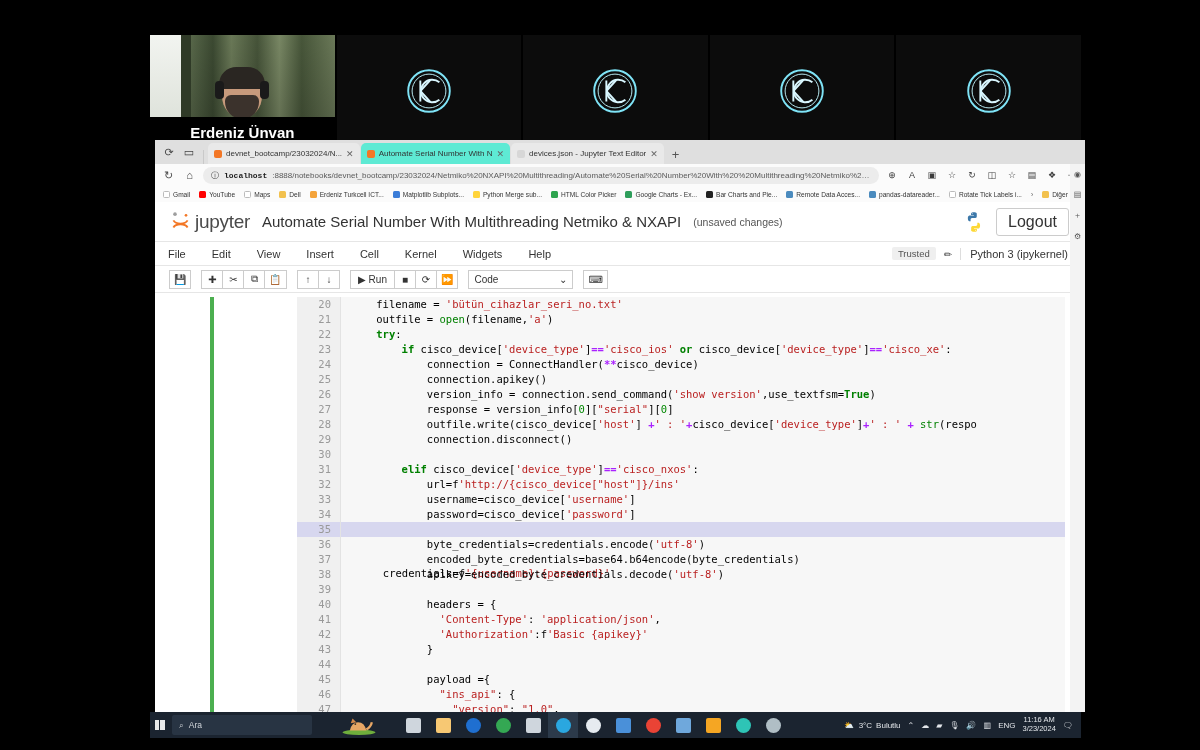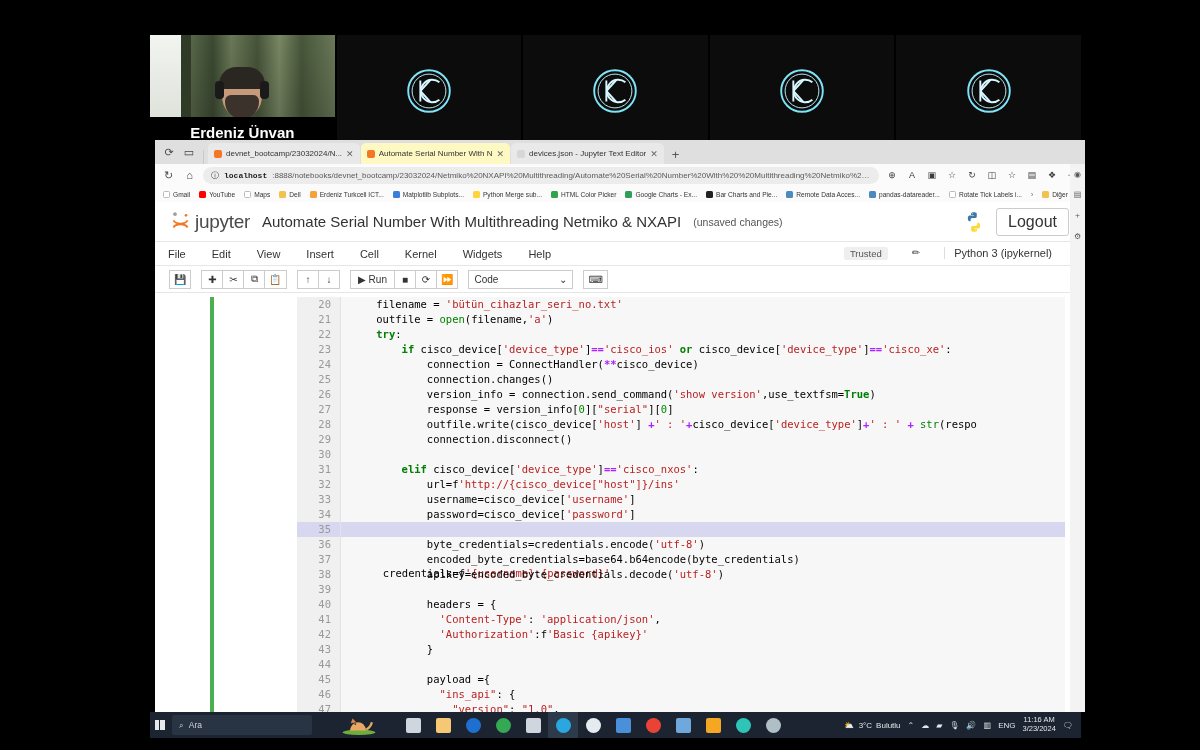--- a/index.html
+++ b/index.html
@@ -87,21 +87,21 @@
   .tb-icon {
     width: 20px; height: 20px; display:flex; align-items:center; justify-content:center;
     color: #444; font-size: 11px; margin-bottom: 2px;
   }
   .tab {
     height: 21px; display: flex; align-items: center; gap: 4px;
     padding: 0 6px; font-size: 8px; color: #333;
     background: #e9e9e9; border-radius: 5px 5px 0 0; max-width: 158px;
     margin-right: 1px;
   }
-  .tab.active { background: #fef9c3; }
+  .tab.active { background: #5eead4; }
   .tab .fav { width: 8px; height: 8px; border-radius: 2px; flex: 0 0 8px; }
   .tab .ttl { white-space: nowrap; overflow: hidden; text-overflow: ellipsis; }
   .tab .x { font-size: 9px; color: #666; flex: 0 0 auto; }
   .newtab { font-size: 13px; color: #555; padding: 0 7px; margin-bottom: 2px; }
 
   .urlbar {
     height: 22px; background: #fbfbfb;
     display: flex; align-items: center; gap: 6px; padding: 0 6px;
   }
   .nav-ico { width: 15px; height: 15px; color:#4a4a4a; display:flex; align-items:center; justify-content:center; font-size:11px; }
@@ -138,21 +138,21 @@
   .logout-btn {
     border: 1px solid #ccc; background: #fff; border-radius: 3px;
     font-size: 16px; color: #333; padding: 4px 11px; font-family: inherit;
   }
 
   .menubar {
     height: 24px; display: flex; align-items: center; gap: 0;
     border-bottom: 1px solid #e6e6e6; padding: 0 0; position: relative;
   }
   .menu-item { font-size: 11px; color: #333; padding: 0 13px; }
-  .menu-right { margin-left: auto; display: flex; align-items: flex-start; gap: 24px; }
+  .menu-right { margin-left: auto; display: flex; align-items: flex-end; gap: 8px; }
   .trusted {
     font-size: 9.5px; color: #555; background: #efefef; padding: 1px 6px; border-radius: 2px;
   }
   .pencil { font-size: 10px; color: #333; }
   .kernel-name { font-size: 11px; color: #333; border-left: 1px solid #ddd; padding-left: 9px; }
   .kernel-idle {
     width: 9px; height: 9px; border-radius: 50%; border: 1.2px solid #444;
   }
 
   .toolbar {
@@ -488,21 +488,21 @@
       <div class="nb-body">
         <div class="cell-wrap">
           <div class="cell-bar"></div>
           <div class="prompt-gap"></div>
           <div class="code-area" id="code-area">
               <div class="code-line"><div class="lineno">20</div><div class="ltxt">    filename = <span class="s">'bütün_cihazlar_seri_no.txt'</span></div></div>
               <div class="code-line"><div class="lineno">21</div><div class="ltxt">    outfile = <span class="nb">open</span>(filename,<span class="s">'a'</span>)</div></div>
               <div class="code-line"><div class="lineno">22</div><div class="ltxt">    <span class="k">try</span>:</div></div>
               <div class="code-line"><div class="lineno">23</div><div class="ltxt">        <span class="k">if</span> cisco_device[<span class="s">'device_type'</span>]<span class="o">==</span><span class="s">'cisco_ios'</span> <span class="k">or</span> cisco_device[<span class="s">'device_type'</span>]<span class="o">==</span><span class="s">'cisco_xe'</span>:</div></div>
               <div class="code-line"><div class="lineno">24</div><div class="ltxt">            connection = ConnectHandler(<span class="o">*</span><span class="o">*</span>cisco_device)</div></div>
-              <div class="code-line"><div class="lineno">25</div><div class="ltxt">            connection.changes()</div></div>
+              <div class="code-line"><div class="lineno">25</div><div class="ltxt">            connection.apikey()</div></div>
               <div class="code-line"><div class="lineno">26</div><div class="ltxt">            version_info = connection.send_command(<span class="s">'show version'</span>,use_textfsm=<span class="k">True</span>)</div></div>
               <div class="code-line"><div class="lineno">27</div><div class="ltxt">            response = version_info[<span class="num">0</span>][<span class="s">"serial"</span>][<span class="num">0</span>]</div></div>
               <div class="code-line"><div class="lineno">28</div><div class="ltxt">            outfile.write(cisco_device[<span class="s">'host'</span>] <span class="o">+</span><span class="s">' : '</span><span class="o">+</span>cisco_device[<span class="s">'device_type'</span>]<span class="o">+</span><span class="s">' : '</span> <span class="o">+</span> <span class="nb">str</span>(respo</div></div>
               <div class="code-line"><div class="lineno">29</div><div class="ltxt">            connection.disconnect()</div></div>
               <div class="code-line"><div class="lineno">30</div><div class="ltxt"></div></div>
               <div class="code-line"><div class="lineno">31</div><div class="ltxt">        <span class="k">elif</span> cisco_device[<span class="s">'device_type'</span>]<span class="o">==</span><span class="s">'cisco_nxos'</span>:</div></div>
               <div class="code-line"><div class="lineno">32</div><div class="ltxt">            url=f<span class="s">'http://{cisco_device["host"]}/ins'</span></div></div>
               <div class="code-line"><div class="lineno">33</div><div class="ltxt">            username=cisco_device[<span class="s">'username'</span>]</div></div>
               <div class="code-line"><div class="lineno">34</div><div class="ltxt">            password=cisco_device[<span class="s">'password'</span>]</div></div>
               <div class="code-line hl"><div class="lineno">35</div><div class="ltxt">            credentials=f<span class="s">'{username}:{password}'</span></div></div>

